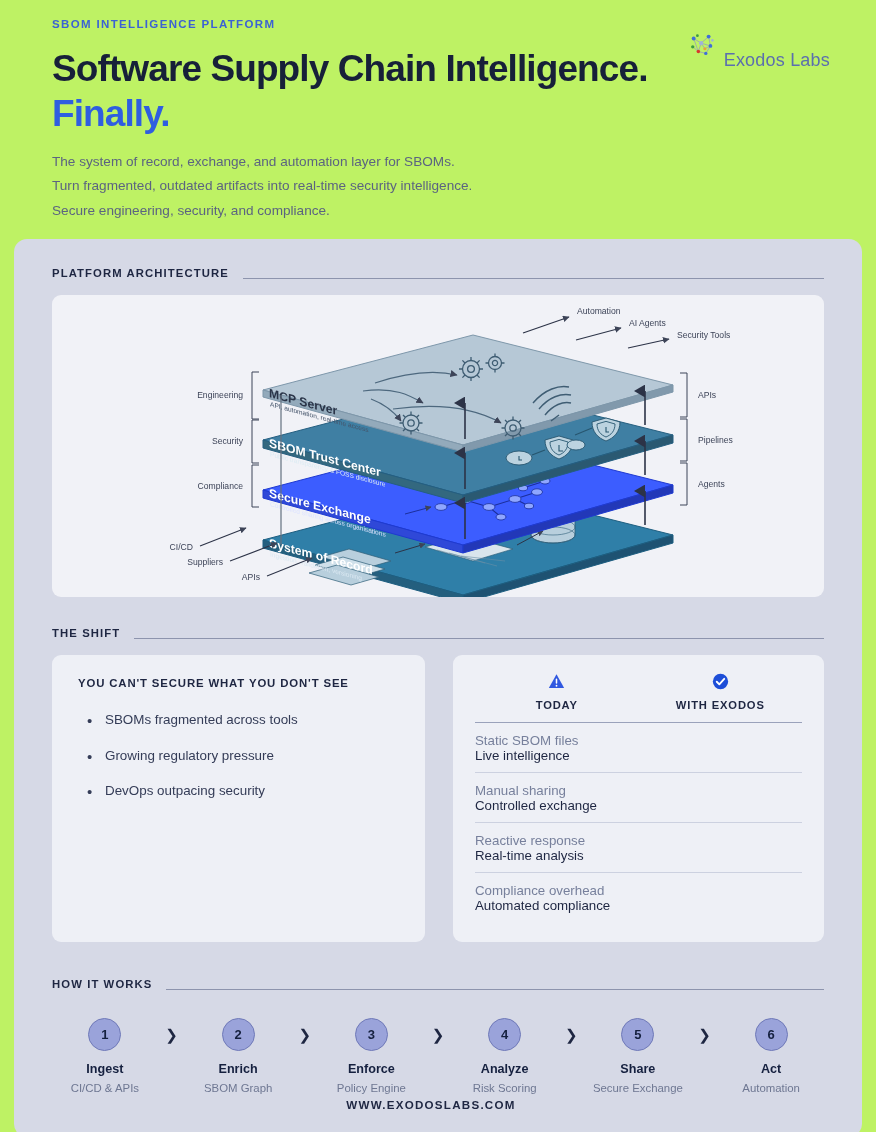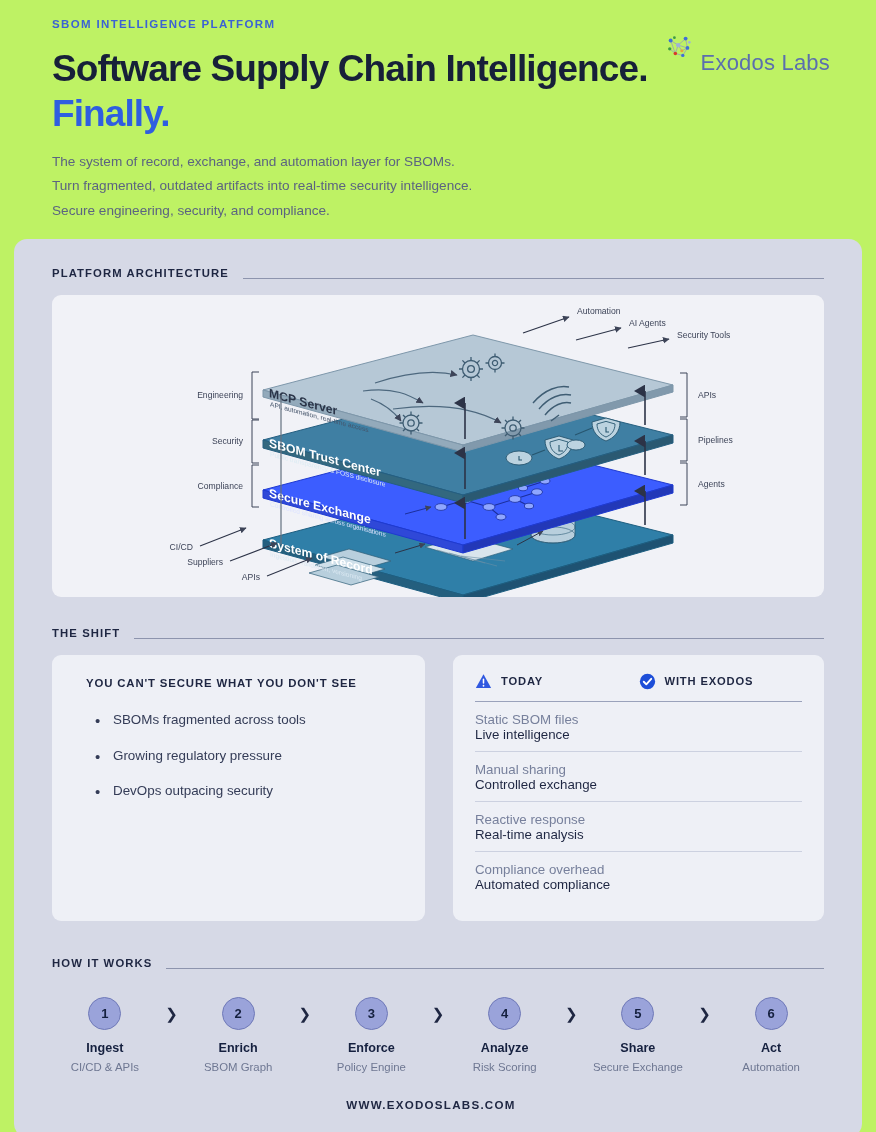--- a/index.html
+++ b/index.html
@@ -15,21 +15,21 @@
   .header { padding: 18px 52px 0 52px; position: relative; }
   .eyebrow {
     font-size: 11.5px; font-weight: 700; letter-spacing: 1.35px;
     color: #3b62d4; text-transform: uppercase;
   }
   .logo-block {
     position: absolute; right: 46px; top: 18px;
     display: flex; align-items: center; gap: 6px;
   }
   .logo-mark { width: 30px; height: 28px; display: block; }
-  .logo-text { font-size: 22px; color: #5b6fae; letter-spacing: .2px; font-weight: 400; margin-top: 32px; }
+  .logo-text { font-size: 18px; color: #5b6fae; letter-spacing: .2px; font-weight: 400; margin-top: 32px; }
 
   h1.headline {
     margin-top: 16px;
     font-size: 37px; line-height: 1.22; font-weight: 700;
     color: #172039; letter-spacing: -0.9px;
   }
   h1.headline .accent { color: #2f5ee0; display: block; }
 
   .sub { margin-top: 14px; }
   .sub p {
@@ -63,42 +63,42 @@
   }
   .diagram-card svg { display: block; width: 100%; height: 100%; }
 
   
   .shift-wrap { margin-top: 30px; }
   .shift-row { display: flex; gap: 28px; }
 
   .card {
     background: #eef0f6;
     border-radius: 9px;
-    padding: 22px 34px;
+    padding: 22px 26px;
   }
   .card-left { width: 373px; }
   .card-right { flex: 1; padding: 18px 22px 20px 22px; }
 
   .card-title {
     font-size: 11.4px; font-weight: 700; letter-spacing: 0.85px;
     color: #1e2642; text-transform: uppercase; margin-bottom: 22px;
   }
   ul.pain { list-style: none; }
   ul.pain li {
     position: relative; padding-left: 27px; margin-bottom: 17px;
     font-size: 13.4px; color: #343c57; line-height: 1.4;
   }
   ul.pain li:last-child { margin-bottom: 17px; }
   ul.pain li::before {
     content: "•"; position: absolute; left: 9px; top: -1px;
     color: #343c57; font-size: 15px;
   }
 
   .cmp-head { display: flex; padding-bottom: 11px; border-bottom: 1.5px solid #9aa2bb; }
-  .cmp-col { width: 50%; display: flex; align-items: center; gap: 9px; }
+  .cmp-col { width: 50%; display: flex; align-items: center; gap: 9px; flex-direction: column; }
   .cmp-col .ct {
     font-size: 11.2px; font-weight: 700; letter-spacing: 0.85px;
     color: #1e2642; text-transform: uppercase;
   }
   .ic { width: 17px; height: 17px; flex: none; display: block; }
 
   .cmp-row { display: flex; padding: 10px 0 9px 0; border-bottom: 1px solid #ccd1e0; flex-direction: column; }
   .cmp-row:last-child { border-bottom: none; }
   .cmp-row .c1 { width: 50%; font-size: 13.3px; color: #77809c; }
   .cmp-row .c2 { width: 50%; font-size: 13.3px; color: #1e2642; }

